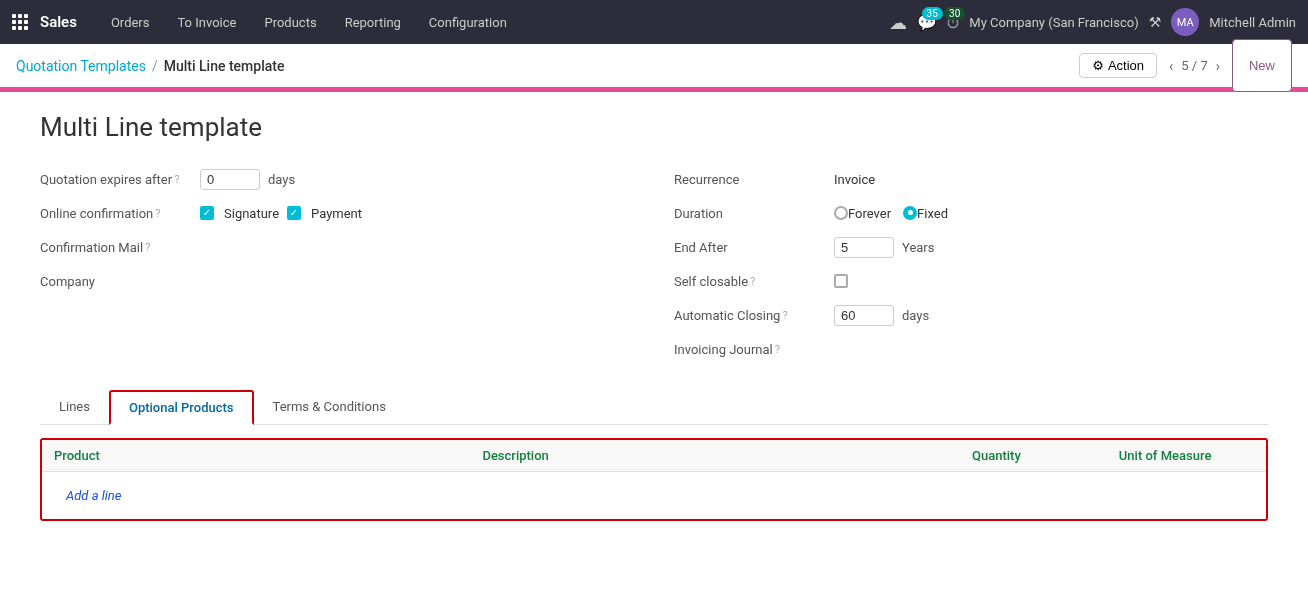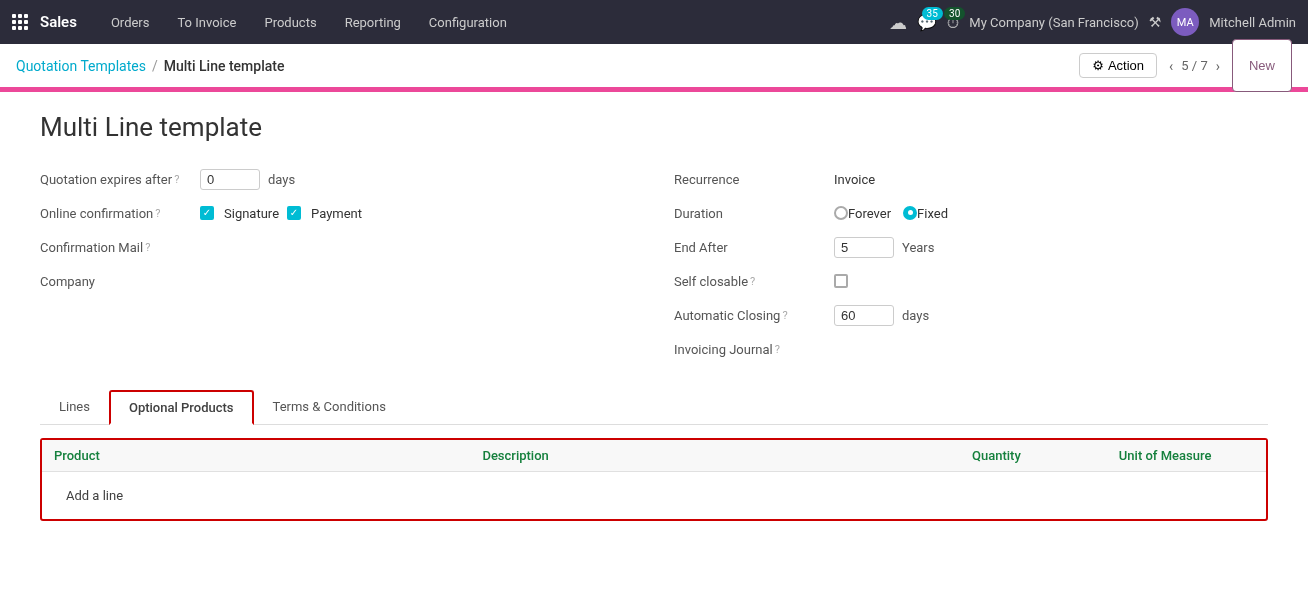--- a/index.html
+++ b/index.html
@@ -128,21 +128,21 @@
       cursor: pointer;
       font-size: 13px;
       color: #555;
       border: 1px solid transparent;
       border-bottom: none;
       margin-bottom: -1px;
       border-radius: 3px 3px 0 0;
     }
     .tab.active {
       border-color: #d00 #d00 #fff;
-      color: #404040;
+      color: #0369a1;
       font-weight: 500;
       background: #fff;
       border: 2px solid #c00;
       border-bottom: 2px solid #fff;
     }
 
     
     .table-container {
       border: 2px solid #c00;
       border-radius: 3px;
@@ -153,21 +153,21 @@
       background: #f8f8f8;
       border-bottom: 1px solid #e0e0e0;
       padding: 8px 12px;
       text-align: left;
       font-weight: 500;
       color: #15803d;
       font-size: 13px;
     }
     .data-table th.right { }
     .data-table td { padding: 8px 12px; font-size: 13px; color: #333; }
-    .add-line-link { color: #404040; cursor: pointer; font-size: 13px; text-decoration: none; padding: 8px 12px; display: inline-block; }
+    .add-line-link { color: #1d4ed8; cursor: pointer; font-size: 13px; text-decoration: none; padding: 8px 12px; display: inline-block; font-style: italic; }
   </style>
 </head>
 <body>
 
 <nav class="top-nav">
   <div class="apps-icon">
     <svg width="16" height="16" viewBox="0 0 16 16" fill="white">
       <rect x="0" y="0" width="4" height="4" rx="1"></rect>
       <rect x="6" y="0" width="4" height="4" rx="1"></rect>
       <rect x="12" y="0" width="4" height="4" rx="1"></rect>

